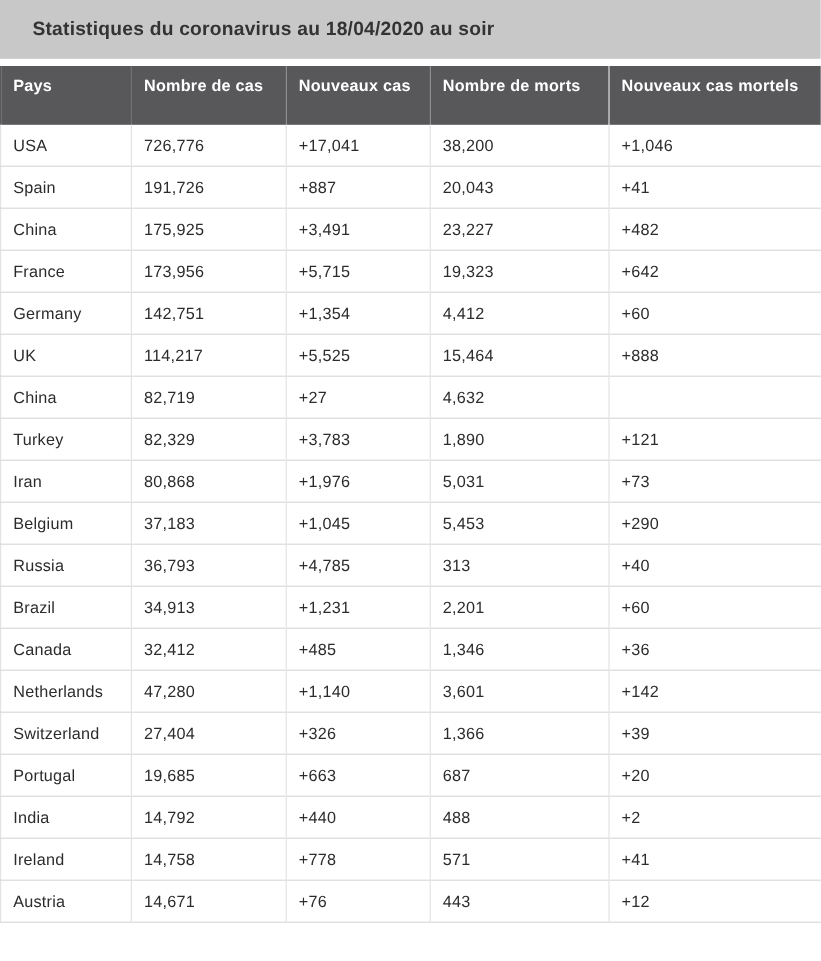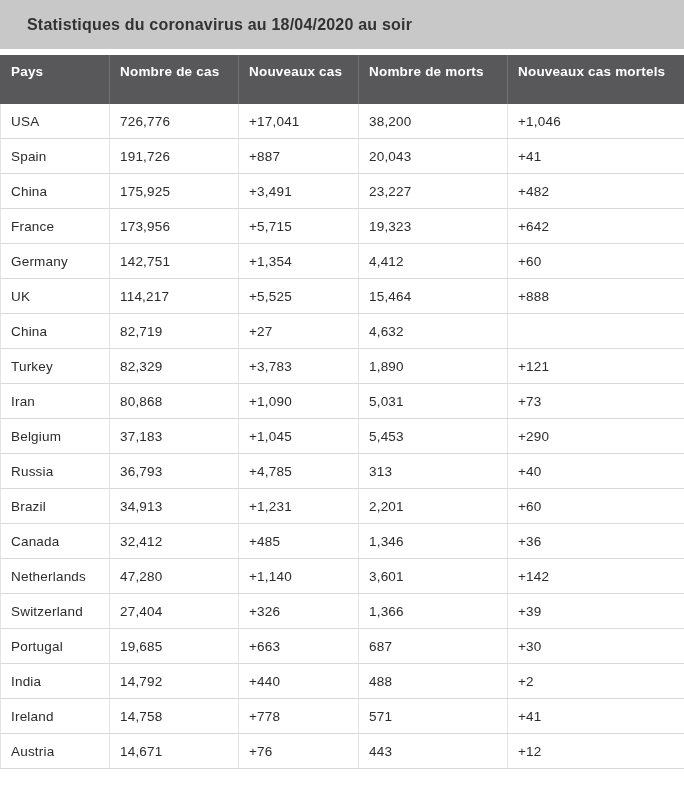--- a/index.html
+++ b/index.html
@@ -140,21 +140,21 @@
       <tr>
         <td>Turkey</td>
         <td>82,329</td>
         <td>+3,783</td>
         <td>1,890</td>
         <td>+121</td>
       </tr>
       <tr>
         <td>Iran</td>
         <td>80,868</td>
-        <td>+1,090</td>
+        <td>+1,976</td>
         <td>5,031</td>
         <td>+73</td>
       </tr>
       <tr>
         <td>Belgium</td>
         <td>37,183</td>
         <td>+1,045</td>
         <td>5,453</td>
         <td>+290</td>
       </tr>
@@ -191,21 +191,21 @@
         <td>27,404</td>
         <td>+326</td>
         <td>1,366</td>
         <td>+39</td>
       </tr>
       <tr>
         <td>Portugal</td>
         <td>19,685</td>
         <td>+663</td>
         <td>687</td>
-        <td>+30</td>
+        <td>+20</td>
       </tr>
       <tr>
         <td>India</td>
         <td>14,792</td>
         <td>+440</td>
         <td>488</td>
         <td>+2</td>
       </tr>
       <tr>
         <td>Ireland</td>

